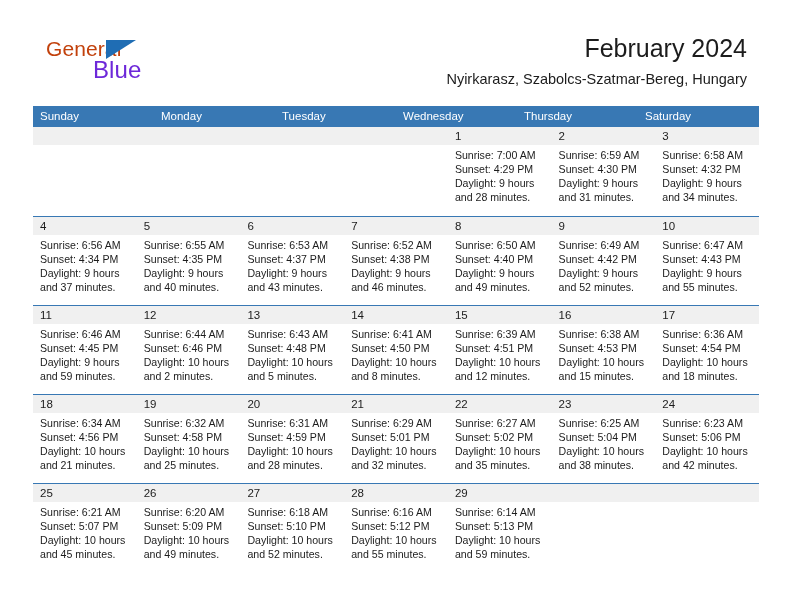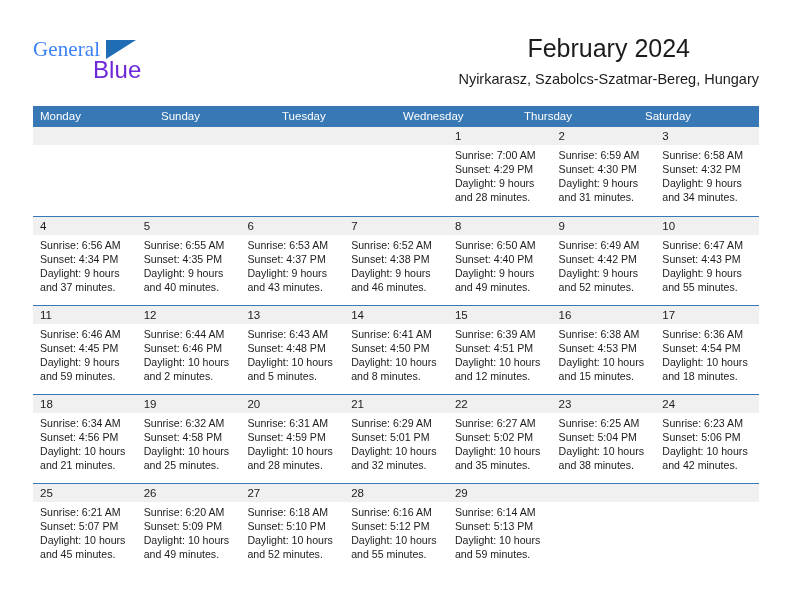--- a/index.html
+++ b/index.html
@@ -23,45 +23,45 @@
     left: 33px; top: 33px; right: 33px;
     height: 68px;
   }
   .logo {
     position: absolute;
     left: 0; top: 4px;
     width: 210px; height: 56px;
   }
   .logo-general {
     position: absolute;
-    left: 0; top: 0;
+    left: 13px; top: 0;
     font-size: 21px;
     letter-spacing: 0.1px;
-    color: #3b82f6;
-    font-family: Liberation Serif, serif;
+    color: #c2410c;
+    font-family: Liberation Sans, sans-serif;
   }
   .logo-tri {
     position: absolute;
     left: 73px; top: 3px;
     width: 0; height: 0;
     border-left: 30px solid #1f6db4;
     border-bottom: 19px solid transparent;
   }
   .logo-blue {
     position: absolute;
     left: 60px; top: 19px;
     font-size: 24px;
     color: #6d28d9;
     letter-spacing: 0.1px;
   }
 
   .title-block {
     position: absolute;
-    right: 0; top: 0;
-    text-align: center;
+    right: 12px; top: 0;
+    text-align: right;
     margin-left: 20px;
   }
   .cal-title {
     font-size: 25px;
     color: #1c1c1c;
     line-height: 30px;
     white-space: nowrap;
   }
   .cal-sub {
     margin-top: 7px;
@@ -141,22 +141,22 @@
 
     <div class="title-block">
       <div class="cal-title">February 2024</div>
       <div class="cal-sub">Nyirkarasz, Szabolcs-Szatmar-Bereg, Hungary</div>
     </div>
 
   </div>
 
   <div class="calendar">
     <div class="weekhead" id="weekhead">
+        <div class="wh">Sunday</div>
         <div class="wh">Monday</div>
-        <div class="wh">Sunday</div>
         <div class="wh">Tuesday</div>
         <div class="wh">Wednesday</div>
         <div class="wh">Thursday</div>
         <div class="wh">Saturday</div>
       </div>
     <div id="weeks">
         <div class="week first">
           <div class="cell empty">
             <div class="daynum"></div>
             <div class="lines">

